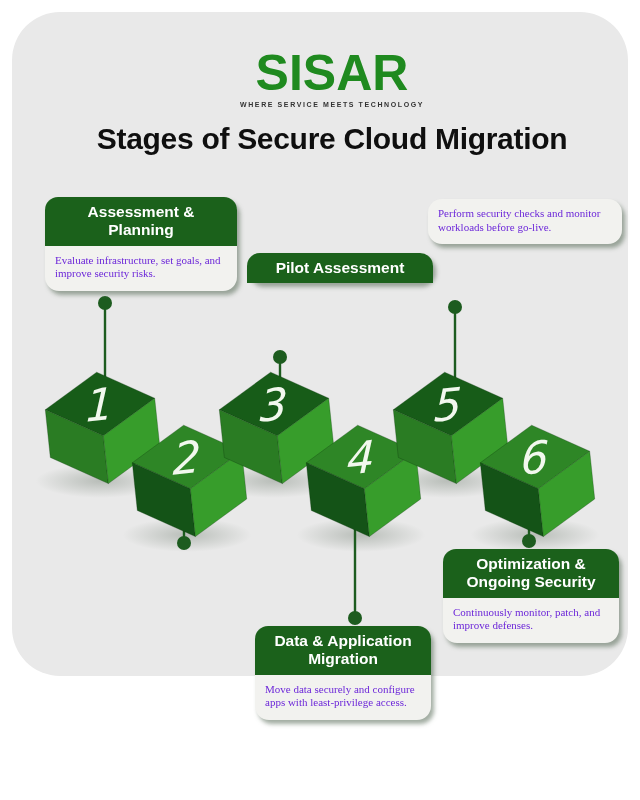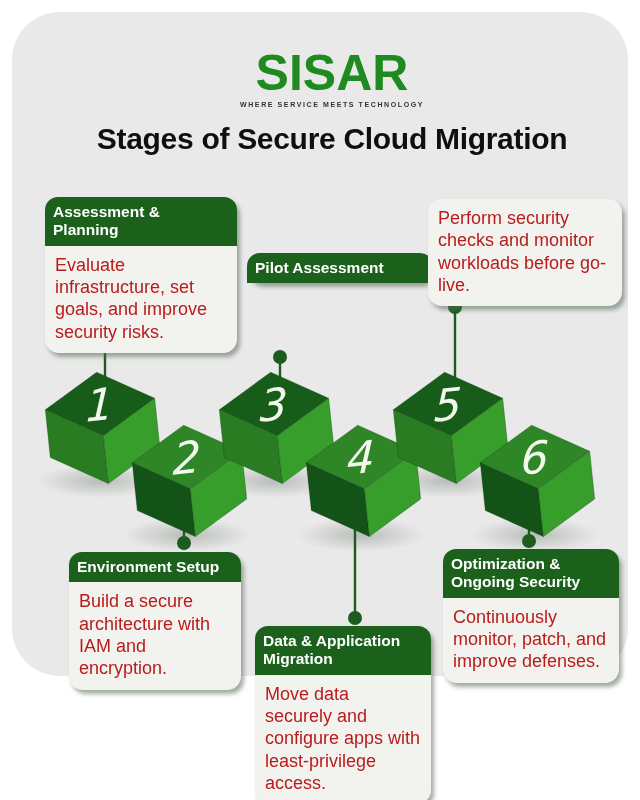--- a/index.html
+++ b/index.html
@@ -24,25 +24,26 @@
     position:absolute;left:0;top:110px;width:640px;text-align:center;
     font-size:30px;font-weight:800;color:#0f0f0f;letter-spacing:-0.3px;
   }
   
   .card{
     position:absolute;border-radius:14px;background:#f2f2ef;
     box-shadow:3px 4px 4px rgba(85,105,85,0.55);
   }
   .card-header{
     background:#1b611b;color:#ffffff;font-weight:bold;font-size:15.5px;
-    text-align:left;padding:6px 8px;border-radius:13px 13px 0 0;line-height:1.18;
+    text-align:center;padding:6px 8px;border-radius:13px 13px 0 0;line-height:1.18;
   }
   .card-body{
-    padding:8px 10px 10px 10px;font-size:18px;line-height:1.24;color:#b91c1c;
+    padding:8px 10px 10px 10px;font-size:11px;line-height:1.24;color:#6d28d9;
     border-radius:0 0 13px 13px;
+    font-family:Liberation Serif, serif;
   }
   .card-s1{left:33px;top:185px;width:192px}
   .card-s3{left:235px;top:241px;width:186px}
   .card-s5{left:416px;top:187px;width:194px}
   .card-s2{left:57px;top:540px;width:172px}
   .card-s4{left:243px;top:614px;width:176px}
   .card-s6{left:431px;top:537px;width:176px}
   
   svg.chain{position:absolute;left:0;top:0;width:640px;height:800px;pointer-events:none;}
   .f-top-odd{fill:#175c18;stroke:rgba(10,50,12,.35);stroke-width:.8;stroke-linejoin:round}
@@ -140,24 +141,20 @@
   <div class="card card-s1">
     <div class="card-header">Assessment &amp; Planning</div>
     <div class="card-body">Evaluate infrastructure, set goals, and improve security risks.</div>
   </div>
   <div class="card card-s3">
     <div class="card-header">Pilot Assessment</div>
   </div>
   <div class="card card-s5">
     <div class="card-body">Perform security checks and monitor workloads before go-live.</div>
   </div>
-  <div class="card card-s2">
-    <div class="card-header">Environment Setup</div>
-    <div class="card-body">Build a secure architecture with IAM and encryption.</div>
-  </div>
   <div class="card card-s6">
     <div class="card-header">Optimization &amp; Ongoing Security</div>
     <div class="card-body">Continuously monitor, patch, and improve defenses.</div>
   </div>
   <div class="card card-s4">
     <div class="card-header">Data &amp; Application Migration</div>
     <div class="card-body">Move data securely and configure apps with least-privilege access.</div>
   </div>
 
 </div>

